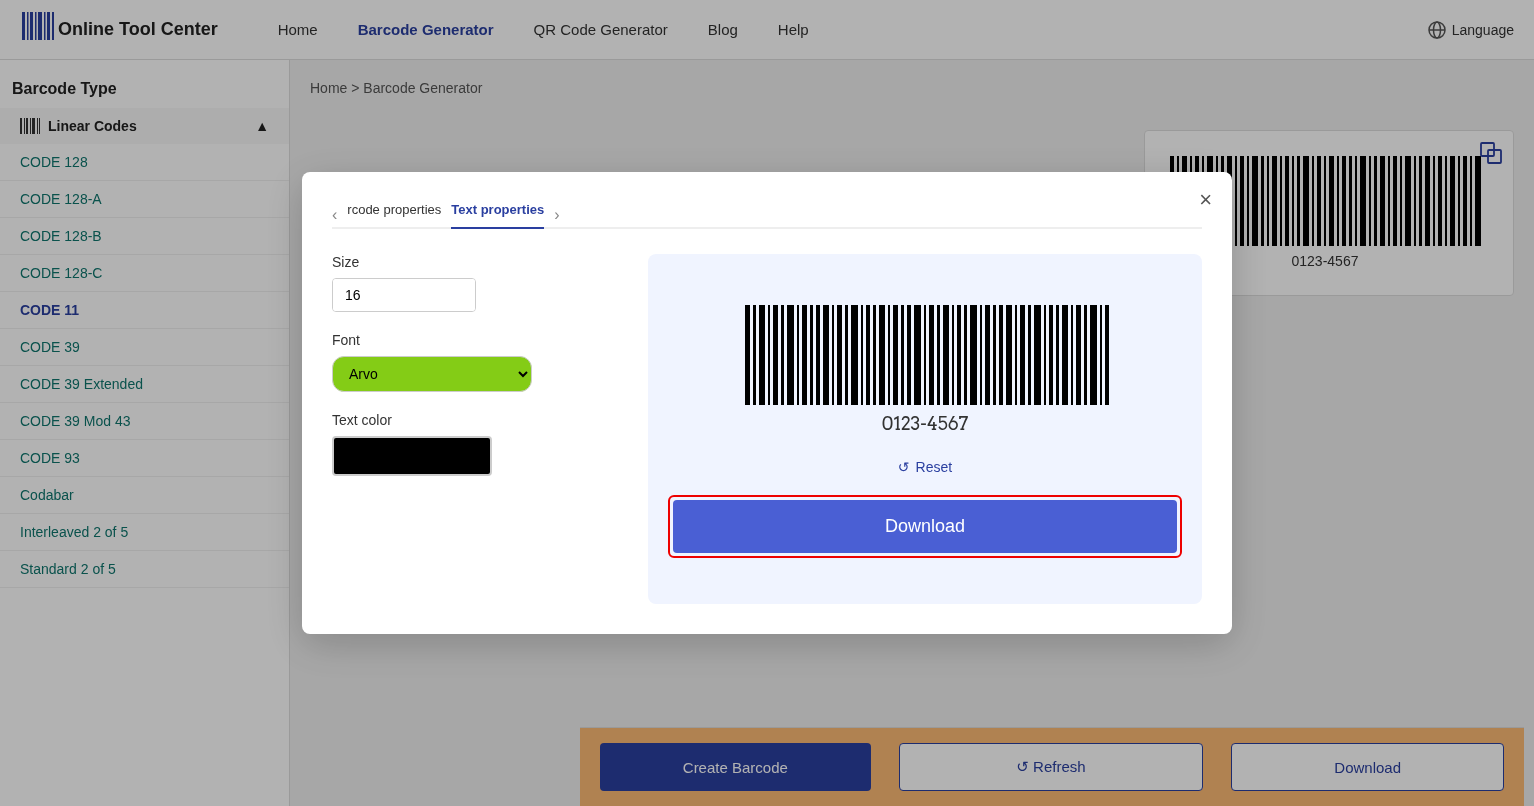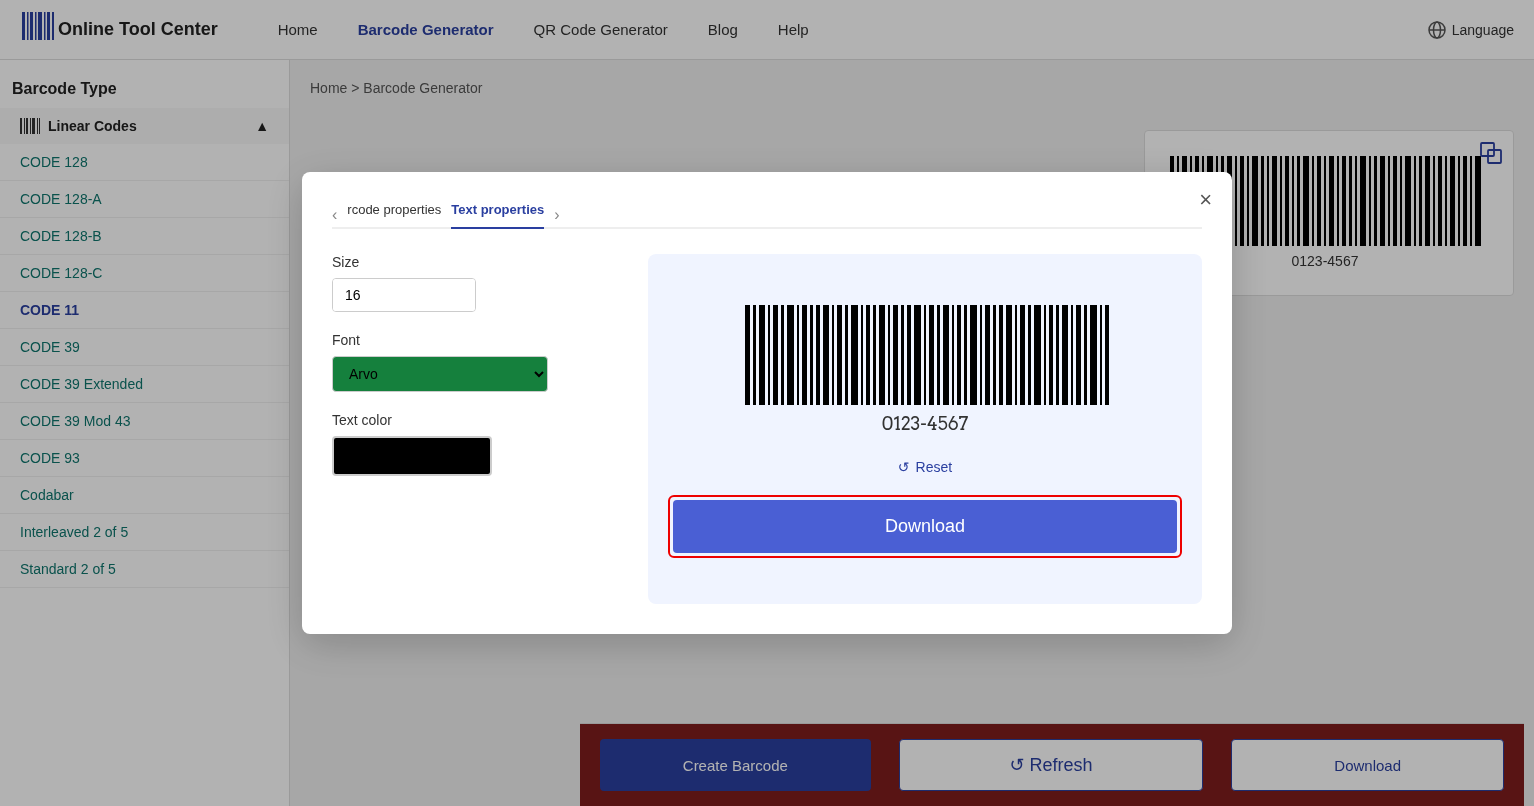--- a/index.html
+++ b/index.html
@@ -115,21 +115,21 @@
     }
     .breadcrumb a { color: #555; text-decoration: none; }
     .breadcrumb span { color: #555; }
 
     
     .bottom-bar {
       position: absolute;
       bottom: 0;
       left: 290px;
       right: 10px;
-      background: #7f1d1d;
+      background: #fdba74;
       display: flex;
       gap: 28px;
       padding: 15px 20px;
       border-top: 1px solid #ddd;
     }
     .btn-create {
       background: #2a3fa0;
       color: white;
       border: none;
       padding: 14px 30px;
@@ -137,21 +137,21 @@
       border-radius: 4px;
       cursor: pointer;
       flex: 1;
       max-width: 300px;
     }
     .btn-refresh {
       background: white;
       color: #2a3fa0;
       border: 1.5px solid #2a3fa0;
       padding: 14px 46px;
-      font-size: 18px;
+      font-size: 15px;
       border-radius: 4px;
       cursor: pointer;
       flex: 1;
       max-width: 320px;
     }
     .btn-download-bottom {
       background: white;
       color: #2a3fa0;
       border: 1.5px solid #2a3fa0;
       padding: 14px 30px;
@@ -257,28 +257,28 @@
       width: 144px;
     }
     .size-input {
       flex: 1;
       border: none;
       outline: none;
       padding: 8px 12px;
       font-size: 14px;
     }
     .font-select {
-      width: 216px;
+      width: 200px;
       padding: 8px 12px;
       border: 1.5px solid #ccc;
-      border-radius: 4px;
+      border-radius: 12px;
       font-size: 14px;
       outline: none;
       cursor: pointer;
-      background: #15803d;
+      background: #84cc16;
     }
     .color-swatch {
       width: 160px;
       height: 40px;
       background: #000;
       border: 2px solid #ccc;
       border-radius: 4px;
       cursor: pointer;
     }
 

